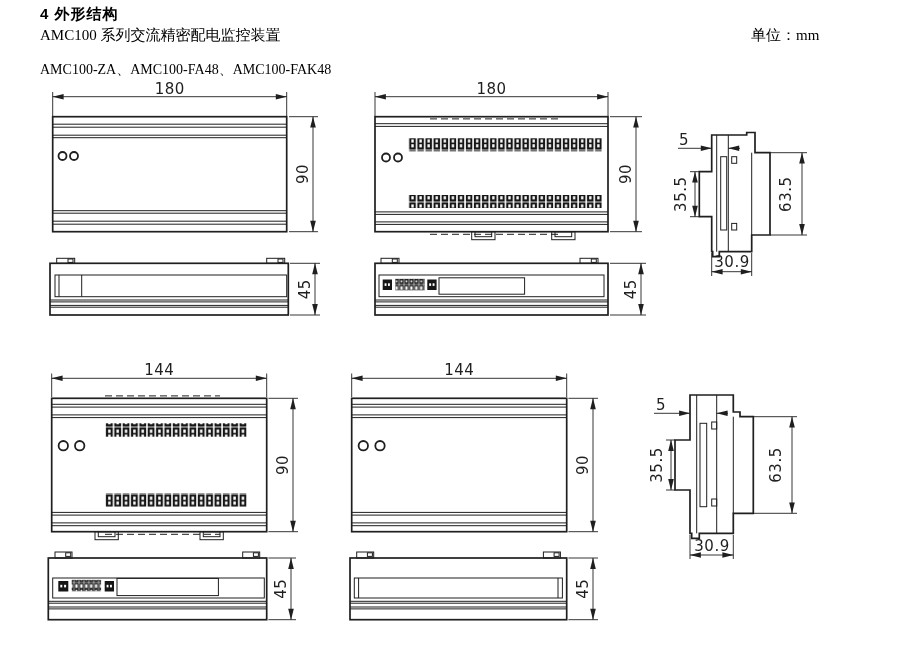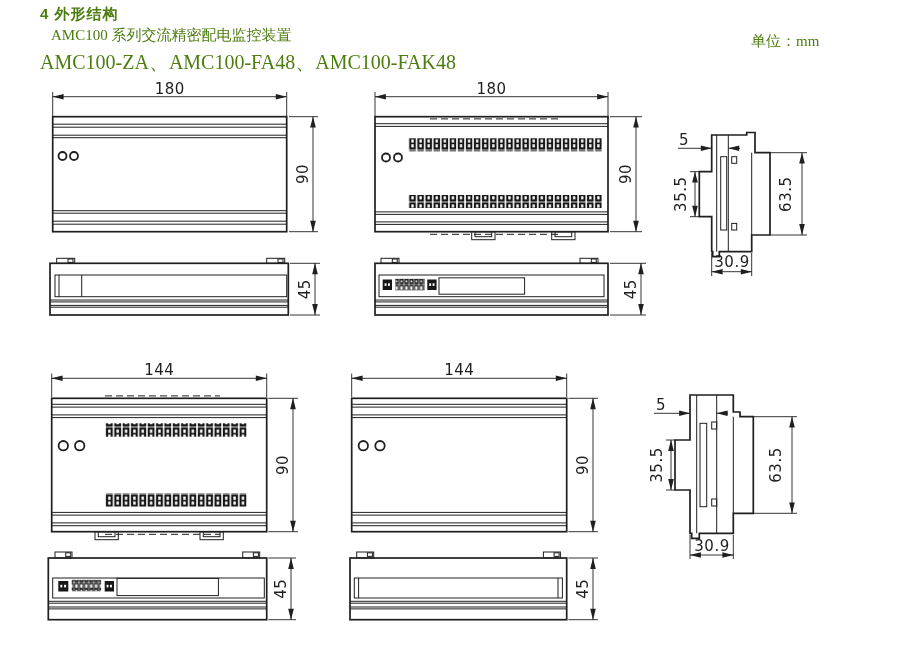--- a/index.html
+++ b/index.html
@@ -1,22 +1,22 @@
 <!DOCTYPE html>
 <html><head>
 <meta charset="utf-8">
 <style>
   html,body{margin:0;padding:0;background:#ffffff;}
   .page{position:relative;width:899px;height:662px;background:#ffffff;overflow:hidden;
-        font-family:"Liberation Serif","DejaVu Serif",serif;color:#4d7c0f;}
+        font-family:"Liberation Serif","DejaVu Serif",serif;color:#000000;}
   .sec-title{position:absolute;left:40px;top:5px;font-family:"Liberation Sans","DejaVu Sans",sans-serif;
              font-weight:bold;font-size:15px;letter-spacing:1px;}
-  .subtitle{position:absolute;left:40px;top:26px;font-size:15px;margin-left:11px;}
-  .unit{position:absolute;left:751px;top:32px;font-size:15px;}
-  .models1{position:absolute;left:40px;top:49px;font-size:20px;}
+  .subtitle{position:absolute;left:40px;top:26px;font-size:15px;}
+  .unit{position:absolute;left:751px;top:26px;font-size:15px;}
+  .models1{position:absolute;left:40px;top:61px;font-size:14px;}
   .models2{position:absolute;left:42px;top:330px;font-size:14.5px;}
   svg.drawing{position:absolute;overflow:visible;}
   svg.svgdefs{position:absolute;width:0;height:0;}
   .ol{fill:none;stroke:#1f1f1f;stroke-width:1.7;stroke-linejoin:miter;}
   .tn{fill:none;stroke:#1f1f1f;stroke-width:1;}
   .dm{fill:none;stroke:#1f1f1f;stroke-width:0.9;}
   .ds{fill:none;stroke:#1f1f1f;stroke-width:1;stroke-dasharray:7 4;}
   .led{fill:#ffffff;stroke:#1f1f1f;stroke-width:1.8;}
   .blk{fill:#161616;stroke:none;}
   .pin{fill:#ffffff;stroke:none;}

